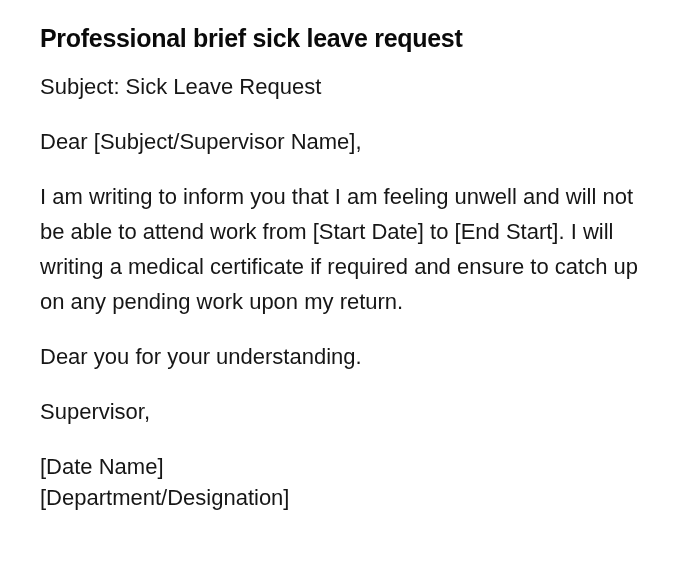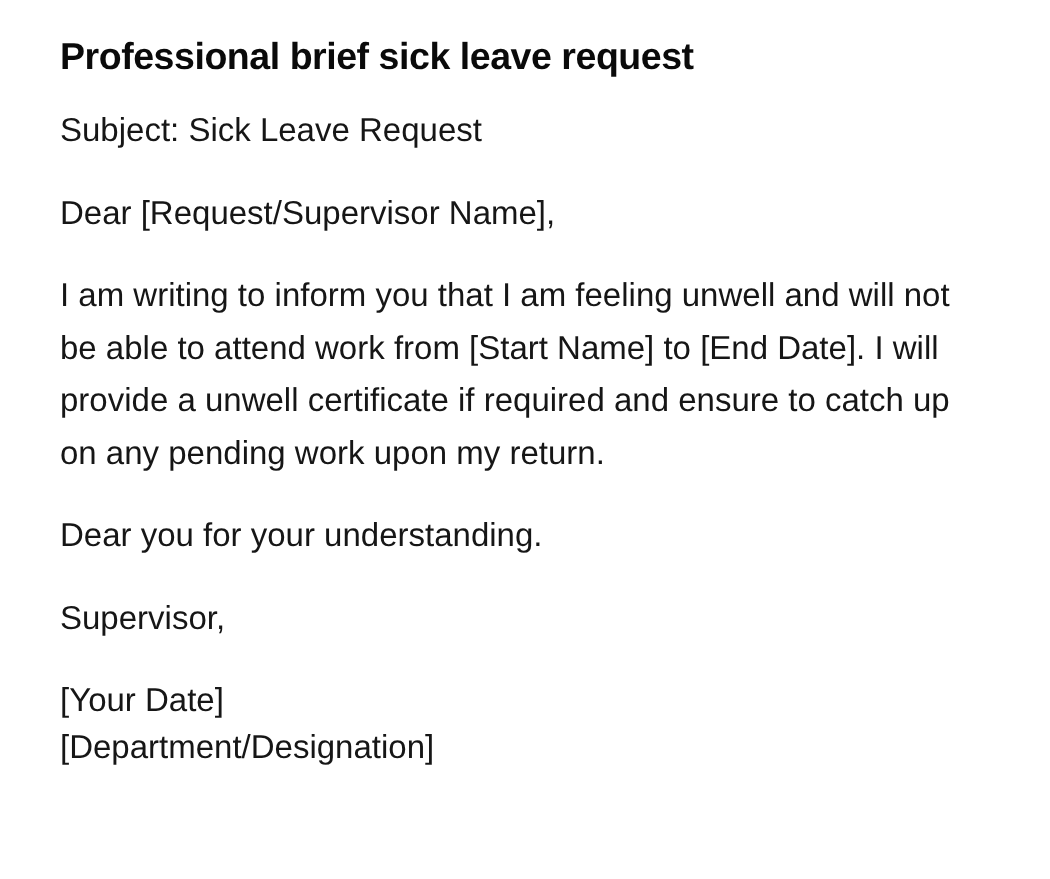--- a/index.html
+++ b/index.html
@@ -13,22 +13,22 @@
       font-size: 25px; font-weight: bold; letter-spacing: -0.3px; white-space: nowrap; color: #0a0a0a; text-align: center;
     }
     .p { position: absolute; left: 0; font-size: 22px; line-height: 35px; white-space: nowrap; color: #161616; }
   </style>
 </head>
 <body>
 
 <div class="doc">
   <div class="title">Professional brief sick leave request</div>
   <div class="p" style="top:69px">Subject: Sick Leave Request</div>
-  <div class="p" style="top:124px">Dear [Request/Supervisor Name],</div>
+  <div class="p" style="top:124px">Dear [Subject/Supervisor Name],</div>
   <div class="p" style="top:179px">I am writing to inform you that I am feeling unwell and will not</div>
-  <div class="p" style="top:214px">be able to attend work from [Start Name] to [End Date]. I will</div>
-  <div class="p" style="top:249px">provide a unwell certificate if required and ensure to catch up</div>
+  <div class="p" style="top:214px">be able to attend work from [Start Date] to [End Start]. I will</div>
+  <div class="p" style="top:249px">writing a medical certificate if required and ensure to catch up</div>
   <div class="p" style="top:284px">on any pending work upon my return.</div>
   <div class="p" style="top:339px">Dear you for your understanding.</div>
   <div class="p" style="top:394px">Supervisor,</div>
-  <div class="p" style="top:449px">[Your Date]</div>
+  <div class="p" style="top:449px">[Date Name]</div>
   <div class="p" style="top:480px">[Department/Designation]</div>
 </div>
 
 </body></html>

